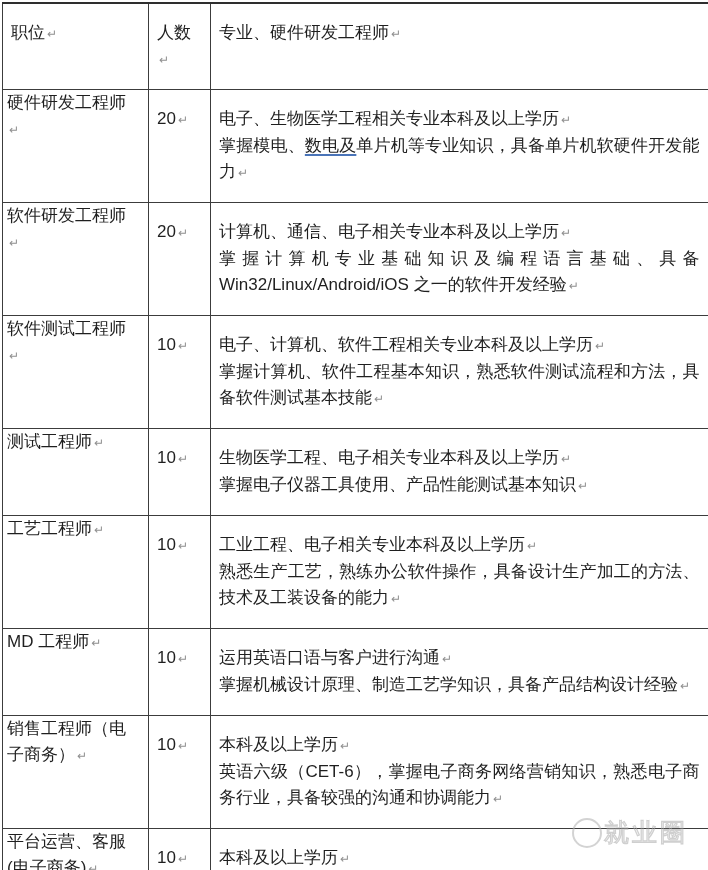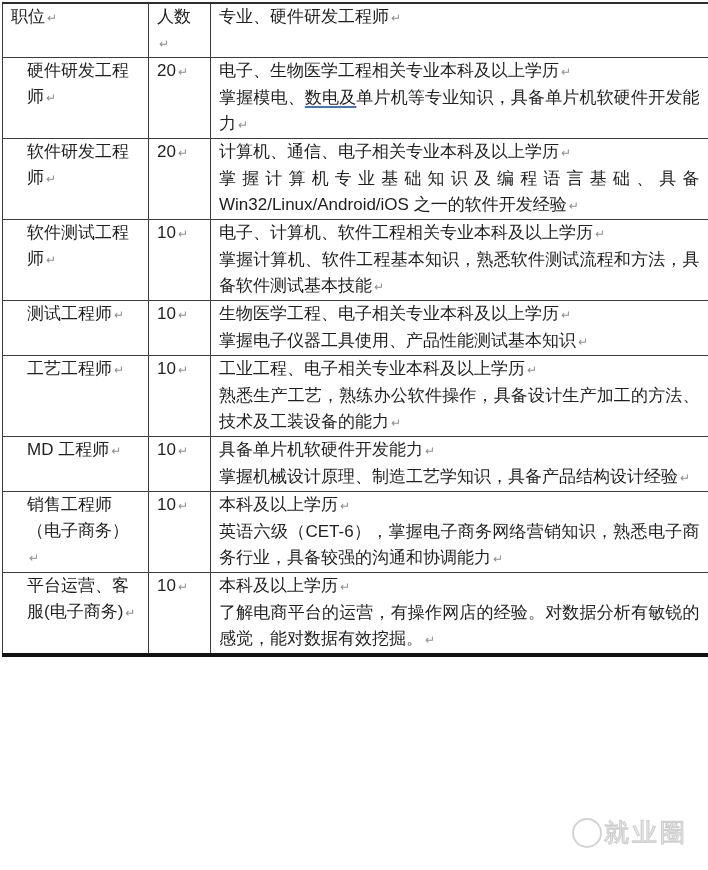--- a/index.html
+++ b/index.html
@@ -21,24 +21,24 @@
   col.c-cnt { width: 62px; }
   col.c-req { width: 497px; }
   th, td {
     border: 1px solid #3c3c3c;
     border-right: 1px solid #3c3c3c;
     vertical-align: top;
     font-weight: normal;
     text-align: left;
     font-size: 17px;
     line-height: 26px;
-    padding: 0 8px;
+    padding: 16px 8px;
   }
   th:last-child, td:last-child { border-right: none; }
-  td.pos { padding: 0 10px 0 24px; }
+  td.pos { padding: 0 10px 0 4px; }
   .para { margin: 0; }
   
   .para::after {
     content: "\21B5";
     color: #8f8f8f;
     font-size: 12px;
     margin-left: 2px;
   }
   td.req .para { text-align: justify; text-justify: inter-ideograph; }
   .ul {
@@ -159,21 +159,21 @@
           </td>
         </tr>
         <tr>
           <td class="pos">
             <p class="para">MD 工程师</p>
           </td>
           <td class="cnt">
             <p class="para">10</p>
           </td>
           <td class="req">
-            <p class="para"><span>具备单片机软硬件开发能力</span></p>
+            <p class="para"><span>运用英语口语与客户进行沟通</span></p>
             <p class="para"><span>掌握机械设计原理、制造工艺学知识，具备产品结构设计经验</span></p>
           </td>
         </tr>
         <tr>
           <td class="pos">
             <p class="para">销售工程师（电子商务）</p>
           </td>
           <td class="cnt">
             <p class="para">10</p>
           </td>

